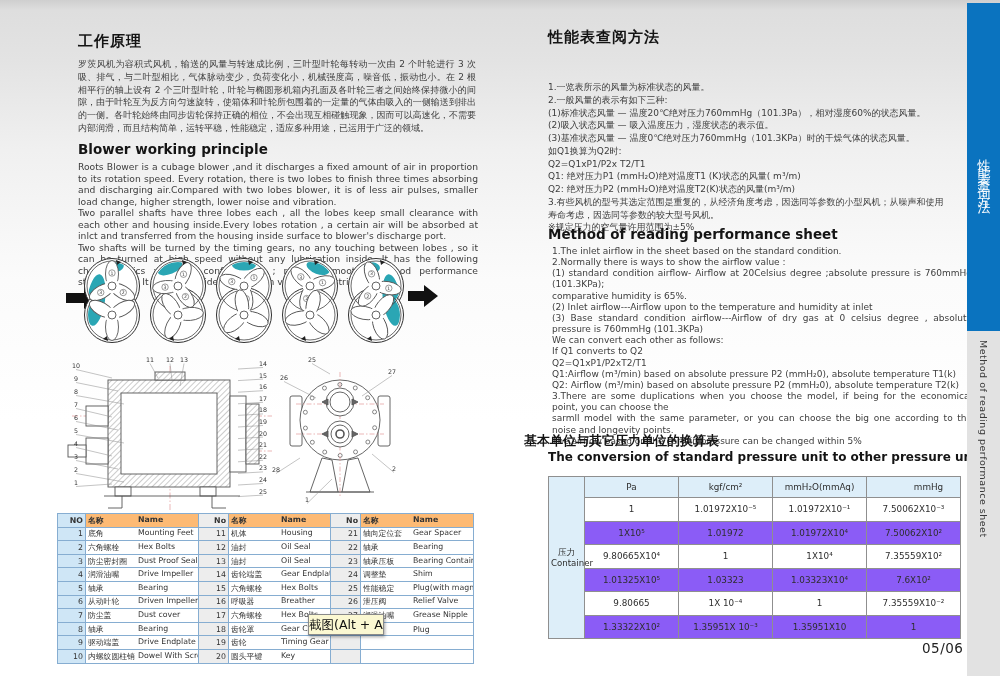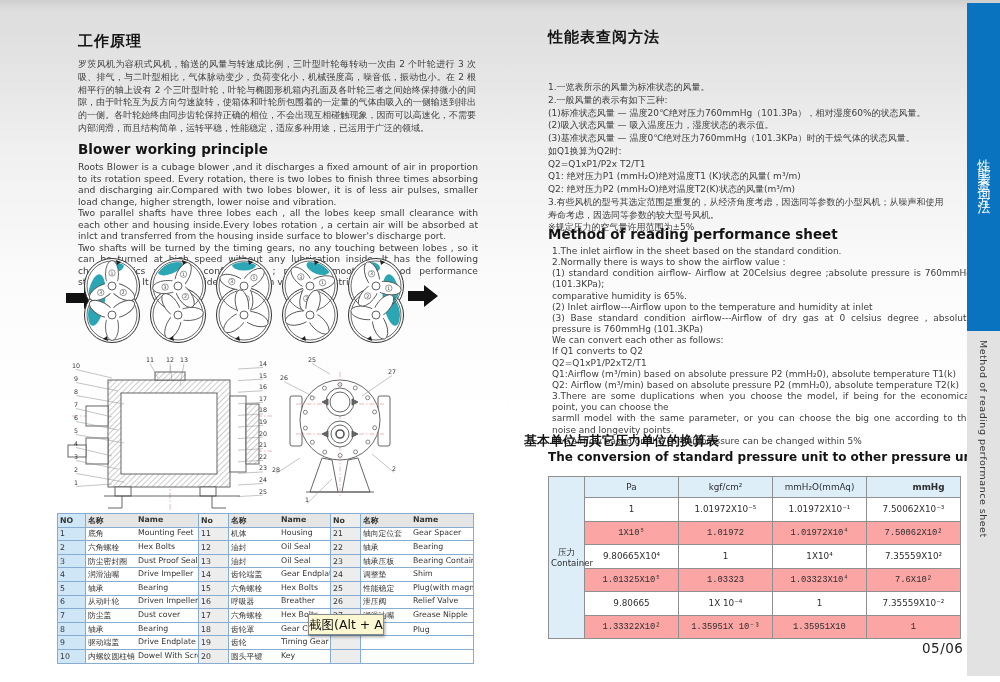--- a/index.html
+++ b/index.html
@@ -14,33 +14,33 @@
   .cn-title{font-size:15px;letter-spacing:1px;}
   .en-title{font-size:13.5px;}
   .body-text{font-size:9px;line-height:1.42;color:#3d3d3d;white-space:pre-line;text-align:justify;}
   .en-body{font-size:9.2px;line-height:1.25;}
   .cn-lines{font-size:9px;line-height:1.42;}
   .en-lines{font-size:9px;line-height:1.24;}
 
   
   table.parts{border-collapse:collapse;table-layout:fixed;width:416px;font-size:7.8px;color:#333;background:#fff;}
   table.parts td{border:1px solid #86add1;height:12.6px;padding:0 2px;overflow:hidden;white-space:nowrap;}
-  table.parts td.num{text-align:left;}
+  table.parts td.num{text-align:right;}
   table.parts td.num.blue{background:#cfe6f6;}
   table.parts td.num.gray{background:#ededed;}
-  table.parts tr.hdr td{background:#e5e5e5;font-weight:bold;}
+  table.parts tr.hdr td{background:#fdba74;font-weight:bold;}
   table.parts .cn{display:inline-block;width:50px;vertical-align:top;overflow:hidden;}
   table.parts .en{display:inline-block;vertical-align:top;}
 
   
   table.conv{border-collapse:collapse;table-layout:fixed;width:412px;font-size:8.8px;color:#2e2e2e;background:#fff;}
   table.conv td{border:1px solid #8f8f8f;text-align:center;height:22.5px;padding:0 2px;}
   table.conv tr.chead td{background:#ddeef9;height:20px;}
   table.conv td.rowlabel{background:#cfe6f6;font-size:8.6px;line-height:1.25;}
-  table.conv tr.shade td{background:#fca5a5;font-family:Liberation Mono, monospace;}
+  table.conv tr.shade td{background:#8b5cf6;}
 
   
   .shot-tooltip{
     left:308px;top:614px;width:74px;height:19px;background:#fbf8d2;
     border:1px solid #8a8a8a;box-shadow:1px 2px 3px rgba(0,0,0,.35);
     font-size:12.5px;color:#111;text-align:center;line-height:19px;z-index:30;white-space:nowrap;overflow:hidden;
   }
 
   
   .tab-blue{left:967px;top:3px;width:33px;height:328px;background:var(--accent,#0a73bf);}
@@ -542,21 +542,21 @@
   </colgroup>
   <tbody>
       <tr class="chead">
         <td rowspan="7" class="rowlabel">
           <div>压力</div>
           <div>Container</div>
         </td>
         <td style="font-weight: normal;">Pa</td>
         <td style="font-weight: normal;">kgf/cm²</td>
         <td style="font-weight: normal;">mmH₂O(mmAq)</td>
-        <td style="font-weight: bold; padding-left: 32px;">mmHg</td>
+        <td style="font-weight: normal; padding-left: 32px;">mmHg</td>
       </tr>
       <tr>
         <td>1</td>
         <td>1.01972X10⁻⁵</td>
         <td>1.01972X10⁻¹</td>
         <td>7.50062X10⁻³</td>
       </tr>
       <tr class="shade">
         <td>1X10⁵</td>
         <td>1.01972</td>

